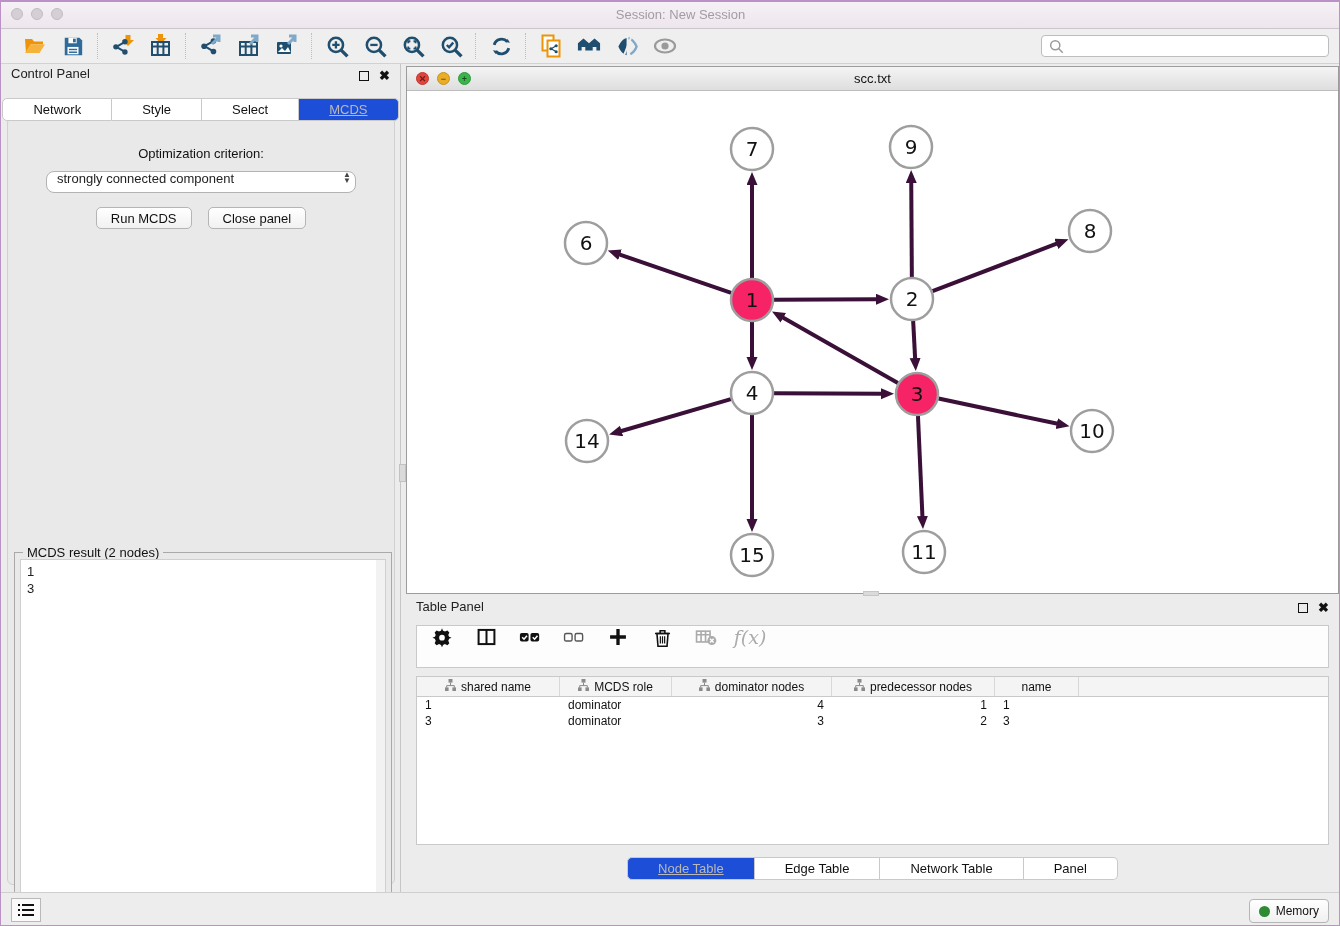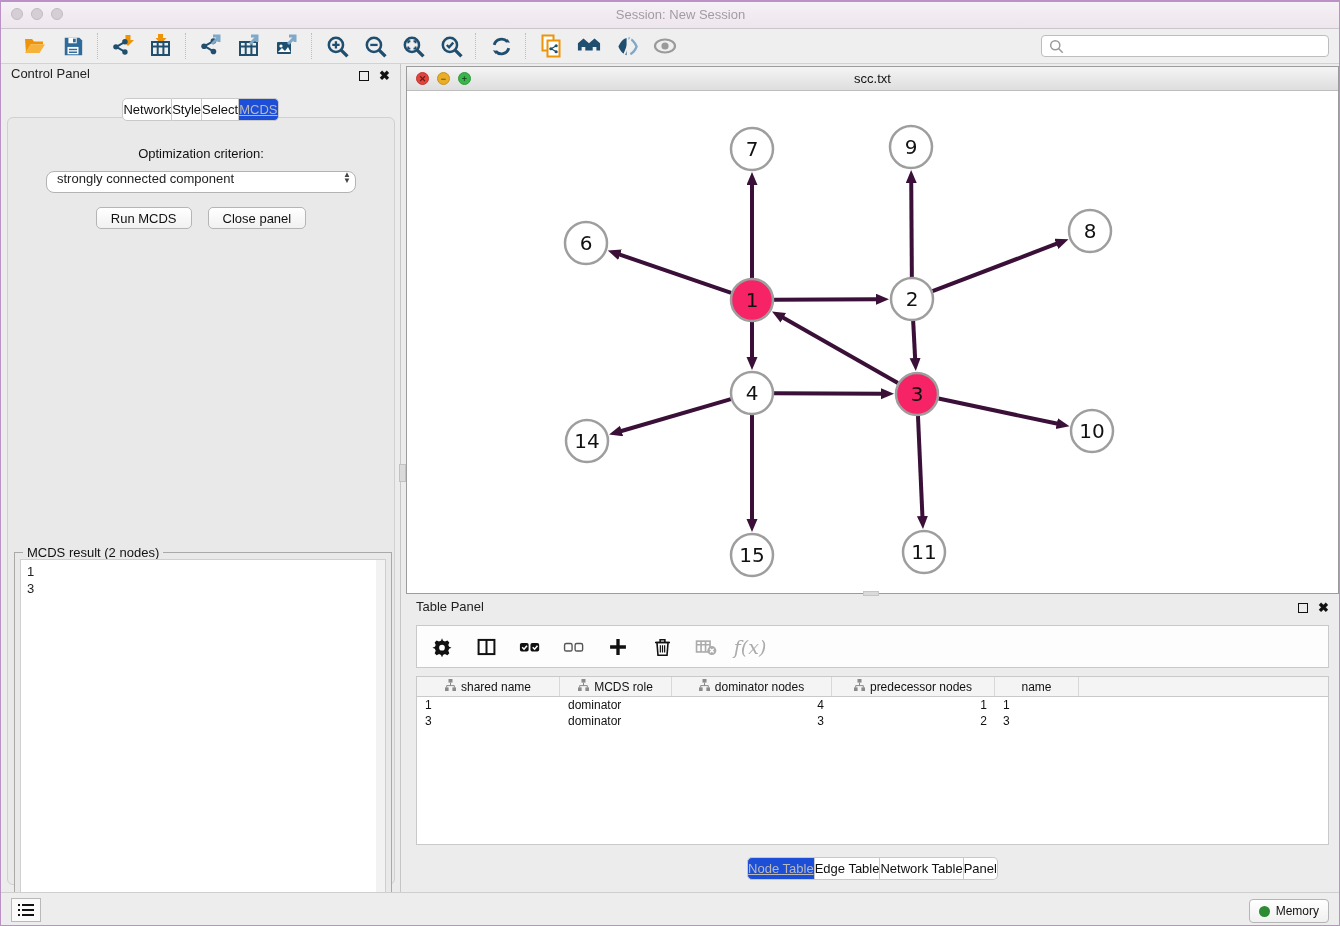--- a/index.html
+++ b/index.html
@@ -27,21 +27,21 @@
   .search-box input{border:none;outline:none;flex:1;font-size:12px;font-family:"Liberation Sans",sans-serif;background:transparent;}
   
   .control-panel{position:absolute;left:0;top:62px;width:400px;height:828px;background:#ECECEC;
     border-right:1px solid #C6C6C6;box-sizing:border-box;}
   .panel-head{position:relative;height:28px;}
   .panel-title{position:absolute;left:10px;top:2px;font-size:13px;color:#222;}
   .panel-btns{position:absolute;right:10px;top:7px;display:flex;gap:10px;align-items:center;}
   .float-glyph{width:10px;height:10px;border:1.6px solid #111;box-sizing:border-box;display:inline-block;}
   .close-glyph{font-size:13px;font-weight:bold;color:#111;line-height:10px;}
   .cp-tabs{position:absolute;left:0;top:34px;width:100%;display:flex;justify-content:center;z-index:2;}
-  .seg{font-size:13px;padding:3px 0;background:#fff;border:1px solid #C9C9C9;border-left:none;color:#111;}
+  .seg{font-size:13px;padding:3px 30px;background:#fff;border:1px solid #C9C9C9;border-left:none;color:#111;}
   .seg:first-child{border-left:1px solid #C9C9C9;border-radius:5px 0 0 5px;}
   .seg:last-child{border-radius:0 5px 5px 0;}
   .seg.selected{background:#1d4ed8;color:#B9B9B9;text-decoration:underline;}
   .cp-content{position:absolute;left:6px;top:53px;width:388px;height:768px;background:#E9E9E9;
     border:1px solid #D0D0D0;border-radius:6px;box-sizing:border-box;}
   .opt-label{margin-top:28px;text-align:center;font-size:13px;color:#111;}
   .combo{margin:10px auto 0;width:310px;height:22px;background:#fff;border:1px solid #B3B3B3;border-radius:8px;
     display:flex;align-items:center;padding:0 4px 8px 10px;box-sizing:border-box;font-size:13px;}
   .combo .chev{margin-left:auto;display:flex;flex-direction:column;line-height:6px;font-size:8px;color:#444;}
   .btn-row{display:flex;justify-content:center;gap:16px;margin-top:14px;}
@@ -64,21 +64,21 @@
   .nl.red{background:#E4433C;border:1px solid #C13530;}
   .nl.yellow{background:#E9AD26;border:1px solid #C79220;}
   .nl.green{background:#39B54A;border:1px solid #2E993E;}
   .net-title{position:absolute;left:0;right:0;top:4px;text-align:center;font-size:13px;color:#111;}
   .net-canvas{position:absolute;left:0;top:24px;width:931px;height:502px;}
   .node-label{font-family:"DejaVu Sans",sans-serif;font-size:20px;fill:#111;}
   
   .table-panel{position:absolute;left:405px;top:595px;width:933px;height:295px;background:#ECECEC;box-sizing:border-box;}
   .tp-head{position:relative;height:26px;}
   .tp-toolbar{position:absolute;left:10px;top:28px;width:913px;height:43px;background:#FDFDFD;
-    border:1px solid #C9C9C9;box-sizing:border-box;display:flex;align-items:center;gap:22px;padding:0 14px;}
+    border:1px solid #C9C9C9;box-sizing:border-box;display:flex;gap:22px;padding:0 14px;}
   .tp-icon{display:flex;align-items:center;justify-content:center;width:22px;height:22px;}
   .fx-glyph{font-family:"DejaVu Serif",serif;font-style:italic;font-size:19px;color:#ABABAB;}
   .tp-table{position:absolute;left:10px;top:79px;width:913px;height:169px;background:#fff;
     border:1px solid #C9C9C9;box-sizing:border-box;overflow:hidden;}
   .thead{display:flex;height:19px;border-bottom:1px solid #C9C9C9;background:#F4F4F4;}
   .th{display:flex;align-items:center;justify-content:center;gap:5px;font-size:12px;color:#111;
     border-right:1px solid #D8D8D8;box-sizing:border-box;background:#F4F4F4;}
   .trow{display:flex;height:16px;font-size:12px;color:#111;}
   .td{padding:1px 8px;box-sizing:border-box;overflow:hidden;white-space:nowrap;}
   .tp-tabs{position:absolute;left:0;right:0;top:260px;display:flex;justify-content:center;}

